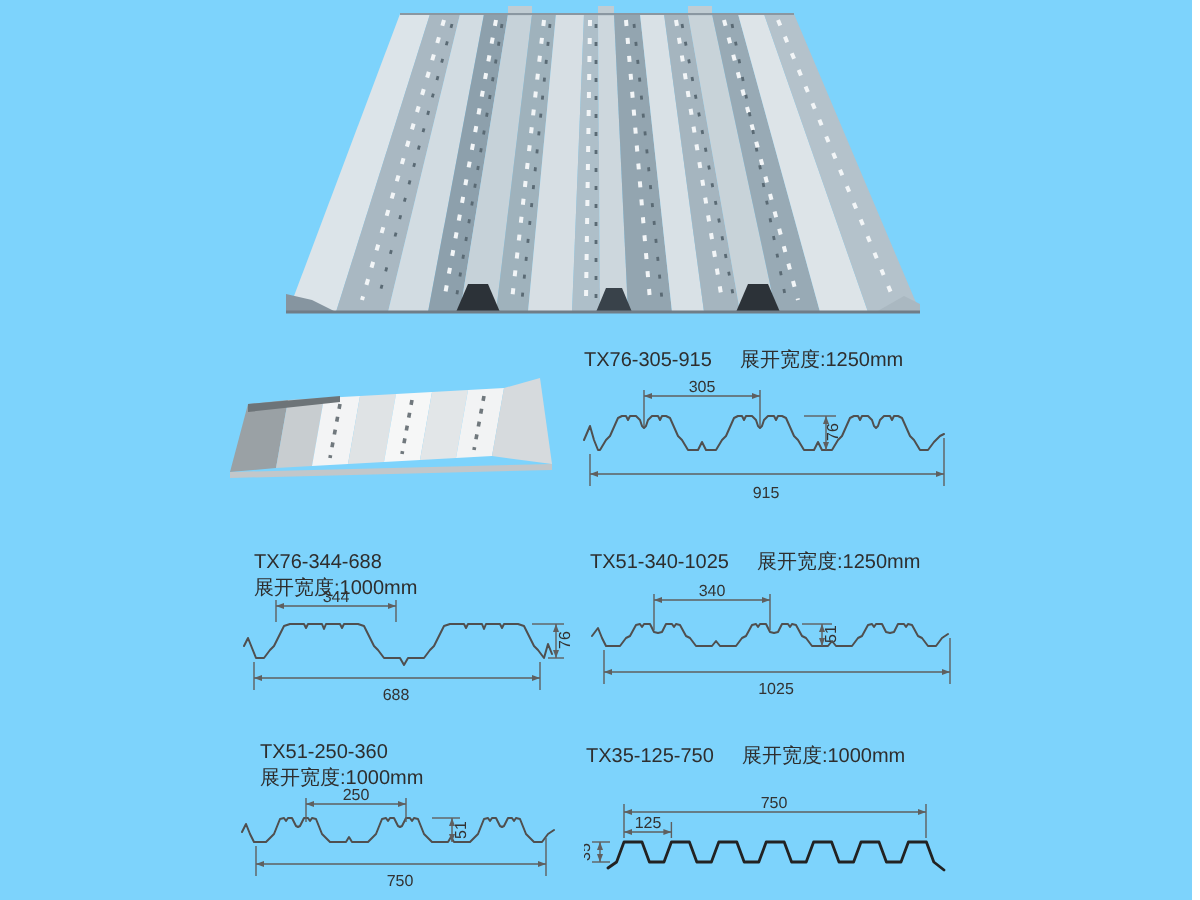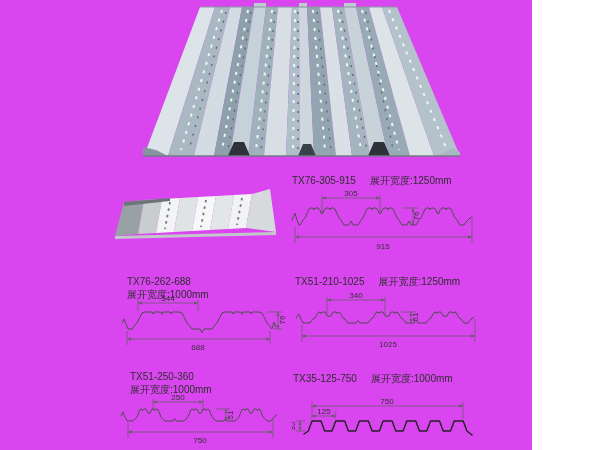--- a/index.html
+++ b/index.html
@@ -1,16 +1,16 @@
 <!DOCTYPE html>
 <html><head>
 <meta charset="utf-8">
 <style>
   html,body{margin:0;padding:0;background:#fff;}
-  #canvas{position:relative;width:532px;height:450px;background:#d946ef;overflow:hidden;
+  #canvas{position:relative;width:596px;height:450px;background:#7dd3fc;overflow:hidden;
           font-family:"Liberation Sans", sans-serif;}
   .abs{position:absolute;}
   .sec-title{font-size:10px;color:#2e2e2e;line-height:13px;white-space:nowrap;}
   .title-inline{display:flex;gap:14px;}
   .profile{stroke:#4f4f4f;stroke-width:1;fill:none;stroke-linejoin:round;stroke-linecap:round;}
   .profile-bold{stroke:#222;stroke-width:1.4;fill:none;stroke-linejoin:round;stroke-linecap:round;}
   .dim{stroke:#5f5f5f;stroke-width:0.7;fill:none;}
   .arw{fill:#5f5f5f;stroke:none;}
   .dimtxt{font-family:"Liberation Sans", sans-serif;font-size:8px;fill:#333;}
 </style>
@@ -114,21 +114,21 @@
       <line class="dim" x1="9" y1="38" x2="9" y2="54"></line>
         <line class="dim" x1="186" y1="30" x2="186" y2="54"></line>
       <line class="dim" x1="9" y1="48" x2="186" y2="48"></line>
       <polygon class="arw" points="9,48 13,46.5 13,49.5"></polygon>
         <polygon class="arw" points="186,48 182,46.5 182,49.5"></polygon>
       <text class="dimtxt" x="97" y="60" text-anchor="middle">915</text>
     </g>
   </svg>
 
   <div class="abs sec-title" style="left:127px;top:275px;">
-    <div>TX76-262-688</div>
+    <div>TX76-344-688</div>
     <div>展开宽度:1000mm</div>
   </div>
   <svg class="abs" style="left:116px;top:295px;" width="178" height="58" viewBox="0 0 178 58">
     <path class="profile" d="M6,28 L8,24 L10,29 L12,34 L16,34 L19,30 L21,28 L26,18 L29,17 L36,17 L37,19 L38,17 L45,17 L46,19.5 L47,17 L54,17 L55,19 L56,17 L63,17 L66,18 L71,28 L73,30 L76,34 L84,34 L86,37.5 L88,34 L96,34 L99,30 L101,28 L106,18 L109,17 L116,17 L117,19 L118,17 L125,17 L126,19.5 L127,17 L134,17 L135,19 L136,17 L143,17 L146,18 L151,28 L153,30 L156,34 L158,27 L160,32"></path>
     <g>
       <line class="dim" x1="22" y1="5" x2="22" y2="16"></line>
         <line class="dim" x1="82" y1="5" x2="82" y2="16"></line>
       <line class="dim" x1="22" y1="8" x2="82" y2="8"></line>
       <polygon class="arw" points="22,8 26,6.5 26,9.5"></polygon>
         <polygon class="arw" points="82,8 78,6.5 78,9.5"></polygon>
@@ -146,21 +146,21 @@
       <line class="dim" x1="11" y1="36" x2="11" y2="50"></line>
         <line class="dim" x1="154" y1="36" x2="154" y2="50"></line>
       <line class="dim" x1="11" y1="44" x2="154" y2="44"></line>
       <polygon class="arw" points="11,44 15,42.5 15,45.5"></polygon>
         <polygon class="arw" points="154,44 150,42.5 150,45.5"></polygon>
       <text class="dimtxt" x="82" y="55" text-anchor="middle">688</text>
     </g>
   </svg>
 
   <div class="abs sec-title title-inline" style="left:295px;top:275px;">
-    <span>TX51-210-1025</span>
+    <span>TX51-340-1025</span>
     <span>展开宽度:1250mm</span>
   </div>
   <svg class="abs" style="left:291px;top:291px;" width="195" height="60" viewBox="0 0 195 60">
     <path class="profile" d="M5,27 L8,23 L10,28 L12,32 L19,32 L22,28 L24,27 L27,21.5 L29,21 L30,22.5 L31,21 L34,21 L36,25 L38,25.5 L40,25 L42,21 L45,21 L46,22.5 L47,21 L49,21.5 L52,27 L54,28 L57,32 L65,32 L67,29.5 L69,32 L77,32 L80,28 L82,27 L85,21.5 L87,21 L88,22.5 L89,21 L92,21 L94,25 L96,25.5 L98,25 L100,21 L103,21 L104,22.5 L105,21 L107,21.5 L110,27 L112,28 L115,32 L123,32 L125,29.5 L127,32 L135,32 L138,28 L140,27 L143,21.5 L145,21 L146,22.5 L147,21 L150,21 L152,25 L154,25.5 L156,25 L158,21 L161,21 L162,22.5 L163,21 L165,21.5 L168,27 L170,28 L173,32 L177,32 L180,28 L183,26"></path>
     <g>
       <line class="dim" x1="36" y1="6" x2="36" y2="24"></line>
         <line class="dim" x1="94" y1="6" x2="94" y2="24"></line>
       <line class="dim" x1="36" y1="9" x2="94" y2="9"></line>
       <polygon class="arw" points="36,9 40,7.5 40,10.5"></polygon>
         <polygon class="arw" points="94,9 90,7.5 90,10.5"></polygon>

